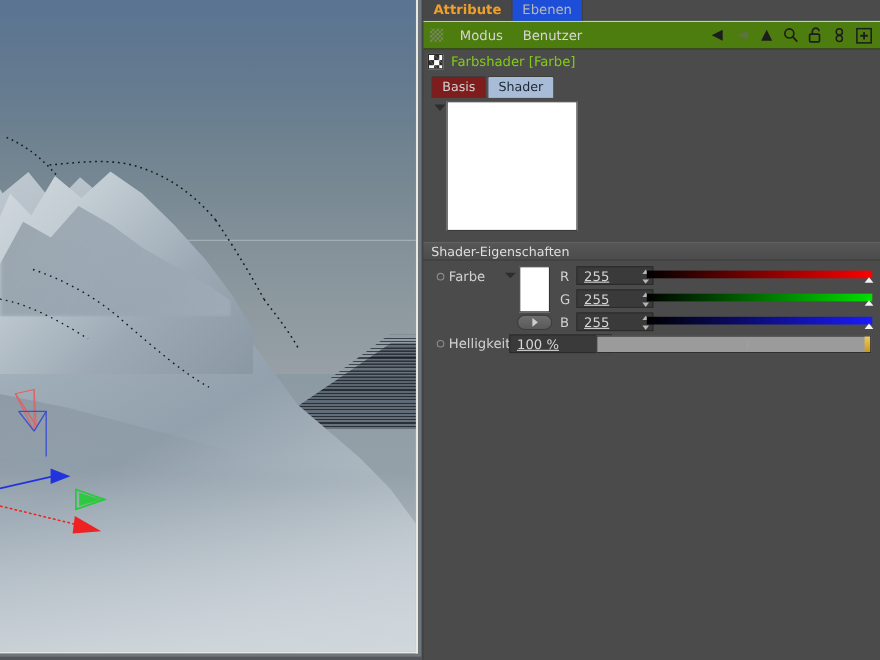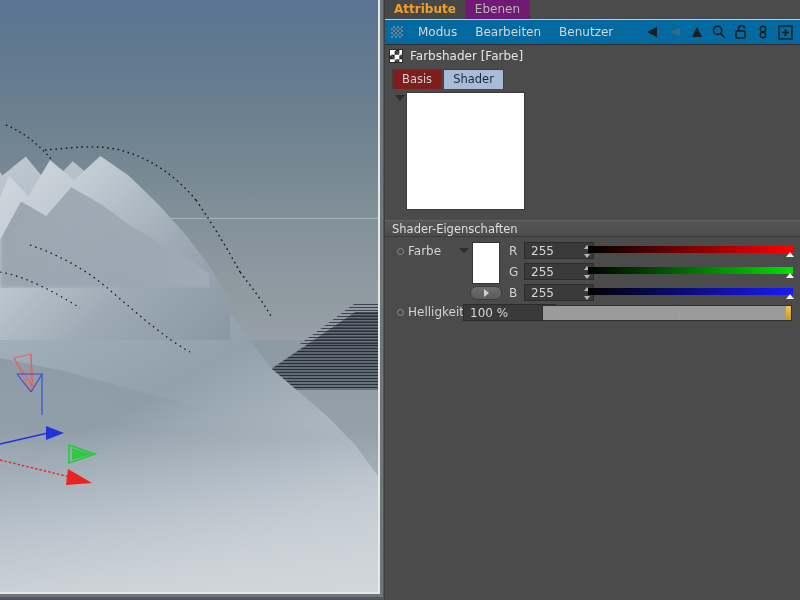--- a/index.html
+++ b/index.html
@@ -110,30 +110,30 @@
   
   .tabstrip {
     position: relative; height: 20px; background: #4b4b4b;
     display: flex; align-items: flex-end;
     border-bottom: 1px solid #86efac;
   }
   .tab {
     height: 19px; line-height: 19px;
     padding: 0 9px;
     font-size: 12px;
-    background: #701a75;
+    background: #1d4ed8;
     color: #b8b8b8;
     border-right: 1px solid #3f3f3f;
     cursor: default;
   }
   .tab.active { background: #474747; color: #f0a02a; font-weight: 600; }
 
   
   .menubar {
-    position: relative; height: 25px; background: #0369a1;
+    position: relative; height: 25px; background: #4d7c0f;
     display: flex; align-items: center;
     border-bottom: 1px solid #2e2e2e;
     padding-left: 3px;
   }
   .grip {
     width: 12px; height: 12px; margin: 0 6px 0 3px;
     background-image:
       linear-gradient(45deg, #8d8d8d 25%, transparent 25%, transparent 75%, #8d8d8d 75%),
       linear-gradient(45deg, #8d8d8d 25%, transparent 25%, transparent 75%, #8d8d8d 75%);
     background-size: 4px 4px;
@@ -152,21 +152,21 @@
     padding-left: 4px; background: #4b4b4b;
   }
   .checker {
     width: 14px; height: 14px; margin-right: 7px;
     background:
       linear-gradient(45deg, #2b2b2b 25%, transparent 25%, transparent 75%, #2b2b2b 75%) 0 0/ 9.34px 9.34px,
       linear-gradient(45deg, #2b2b2b 25%, transparent 25%, transparent 75%, #2b2b2b 75%) 4.67px 4.67px/ 9.34px 9.34px,
       #ffffff;
     border: 1px solid #2b2b2b;
   }
-  .objtitle span { font-size: 12px; color: #e5e5e5; }
+  .objtitle span { font-size: 12px; color: #84cc16; }
 
   
   .subtabs { display: flex; padding: 2px 0 0 7px; height: 22px; }
   .subtab {
     font-size: 11.5px; padding: 2px 9px 3px 9px;
     background: #7f1d1d; color: #d0d0d0;
     border: 1px solid #3d3d3d; border-bottom: none;
     margin-right: 1px; border-radius: 2px 2px 0 0;
     cursor: default;
   }
@@ -237,20 +237,21 @@
   .chan.r { top: 2px; } .chan.g { top: 23px; } .chan.b { top: 44px; }
   .chan-letter { width: 15px; font-size: 12px; color: #d2d2d2; text-align: left; }
   .numfield {
     position: relative;
     width: 70px; height: 17px;
     background: #3a3a3a; border: 1px solid #2b2b2b;
     display: flex; align-items: center;
     padding-left: 6px;
     font-size: 12px; color: #d6d6d6;
     cursor: text;
+    text-decoration: underline;
   }
   .spin {
     position: absolute; right: 3px; top: 2px;
     width: 7px; height: 13px;
     display: flex; flex-direction: column; justify-content: space-between; align-items: center;
   }
   .spin i.up { width:0;height:0;border-left:3.5px solid transparent;border-right:3.5px solid transparent;border-bottom:4px solid #b5b5b5; display:block;}
   .spin i.dn { width:0;height:0;border-left:3.5px solid transparent;border-right:3.5px solid transparent;border-top:4px solid #b5b5b5; display:block;}
 
   .gslider { position: absolute; left: 203px; width: 205px; height: 10px; }
@@ -348,21 +349,20 @@
   <div class="panel">
 
     <div class="tabstrip">
       <div class="tab active">Attribute</div>
       <div class="tab">Ebenen</div>
     </div>
 
     <div class="menubar">
       <div class="grip"></div>
       <div class="menuitem">Modus</div>
-      <div class="menuitem">Bearbeiten</div>
       <div class="menuitem">Benutzer</div>
 
       <div class="mb-icons">
         <div class="mbi">
           <svg width="16" height="14" viewBox="0 0 16 14">
             <polygon points="12,2 12,12 2,7" fill="#1d1d1d"></polygon>
           </svg>
         </div>
         <div class="mbi">
           <svg width="16" height="14" viewBox="0 0 16 14">

